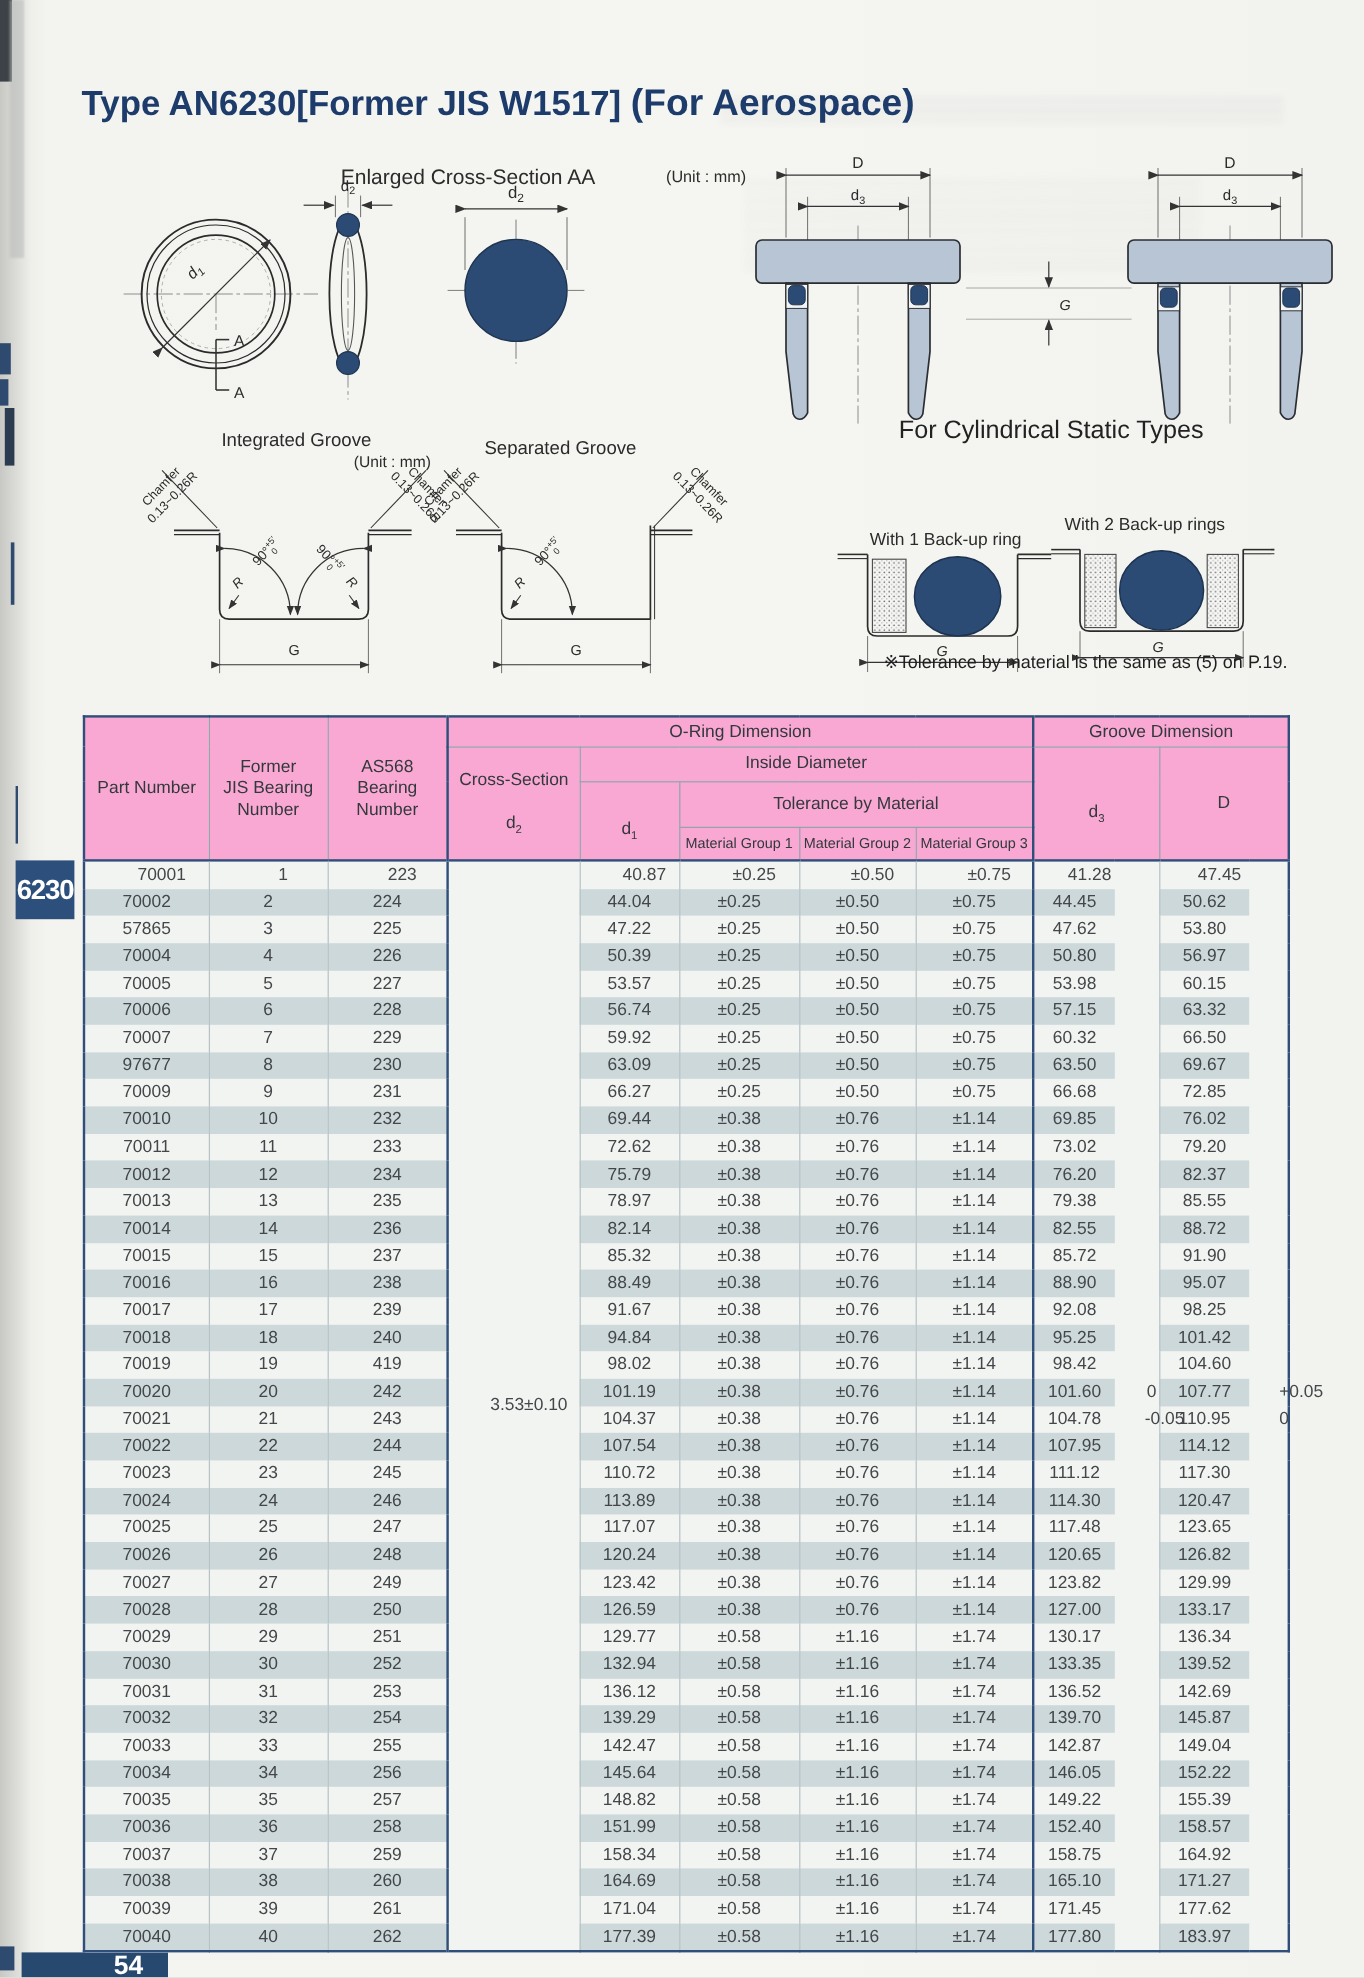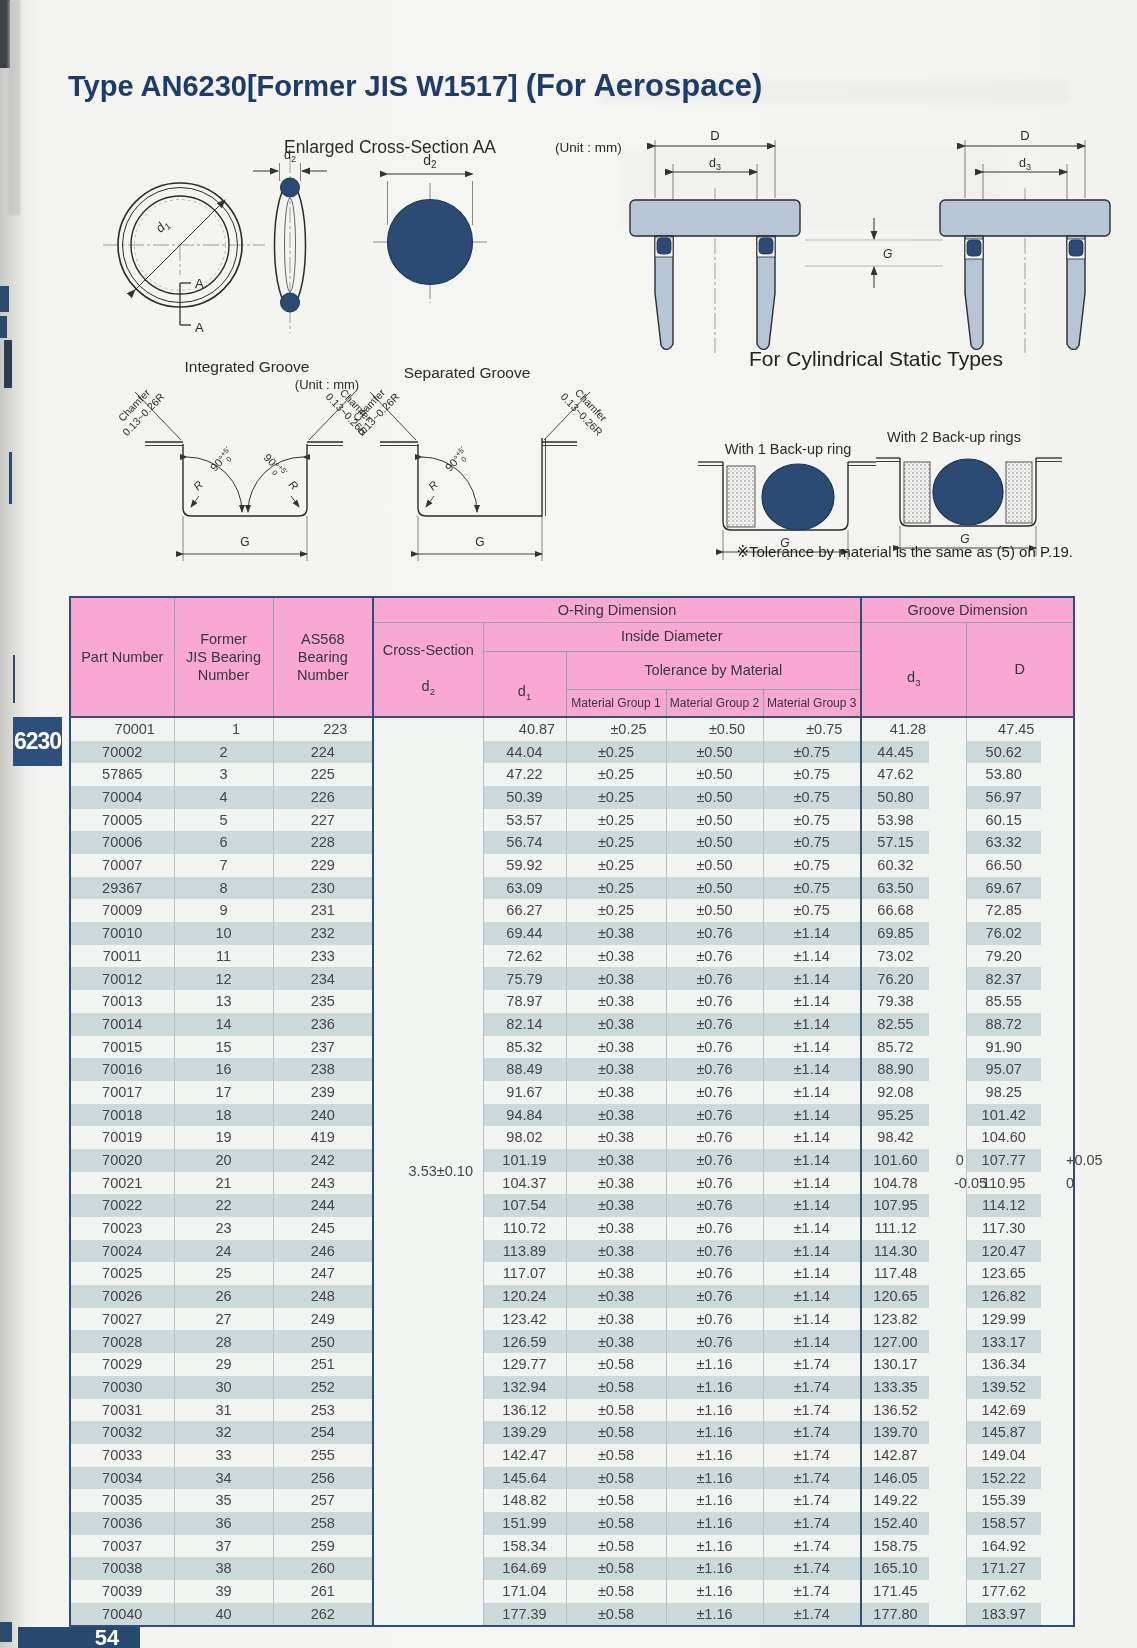--- a/index.html
+++ b/index.html
@@ -434,21 +434,21 @@
           <td class="st">7</td>
           <td class="st nvR">229</td>
           <td class="st">59.92</td>
           <td class="st">±0.25</td>
           <td class="st">±0.50</td>
           <td class="st nvR">±0.75</td>
           <td class="st noR">60.32</td>
           <td class="st noR">66.50</td>
         </tr>
         <tr class="alt">
-          <td class="st">29367</td>
+          <td class="st">97677</td>
           <td class="st">8</td>
           <td class="st nvR">230</td>
           <td class="st">63.09</td>
           <td class="st">±0.25</td>
           <td class="st">±0.50</td>
           <td class="st nvR">±0.75</td>
           <td class="st noR">63.50</td>
           <td class="st noR">69.67</td>
         </tr>
         <tr>

